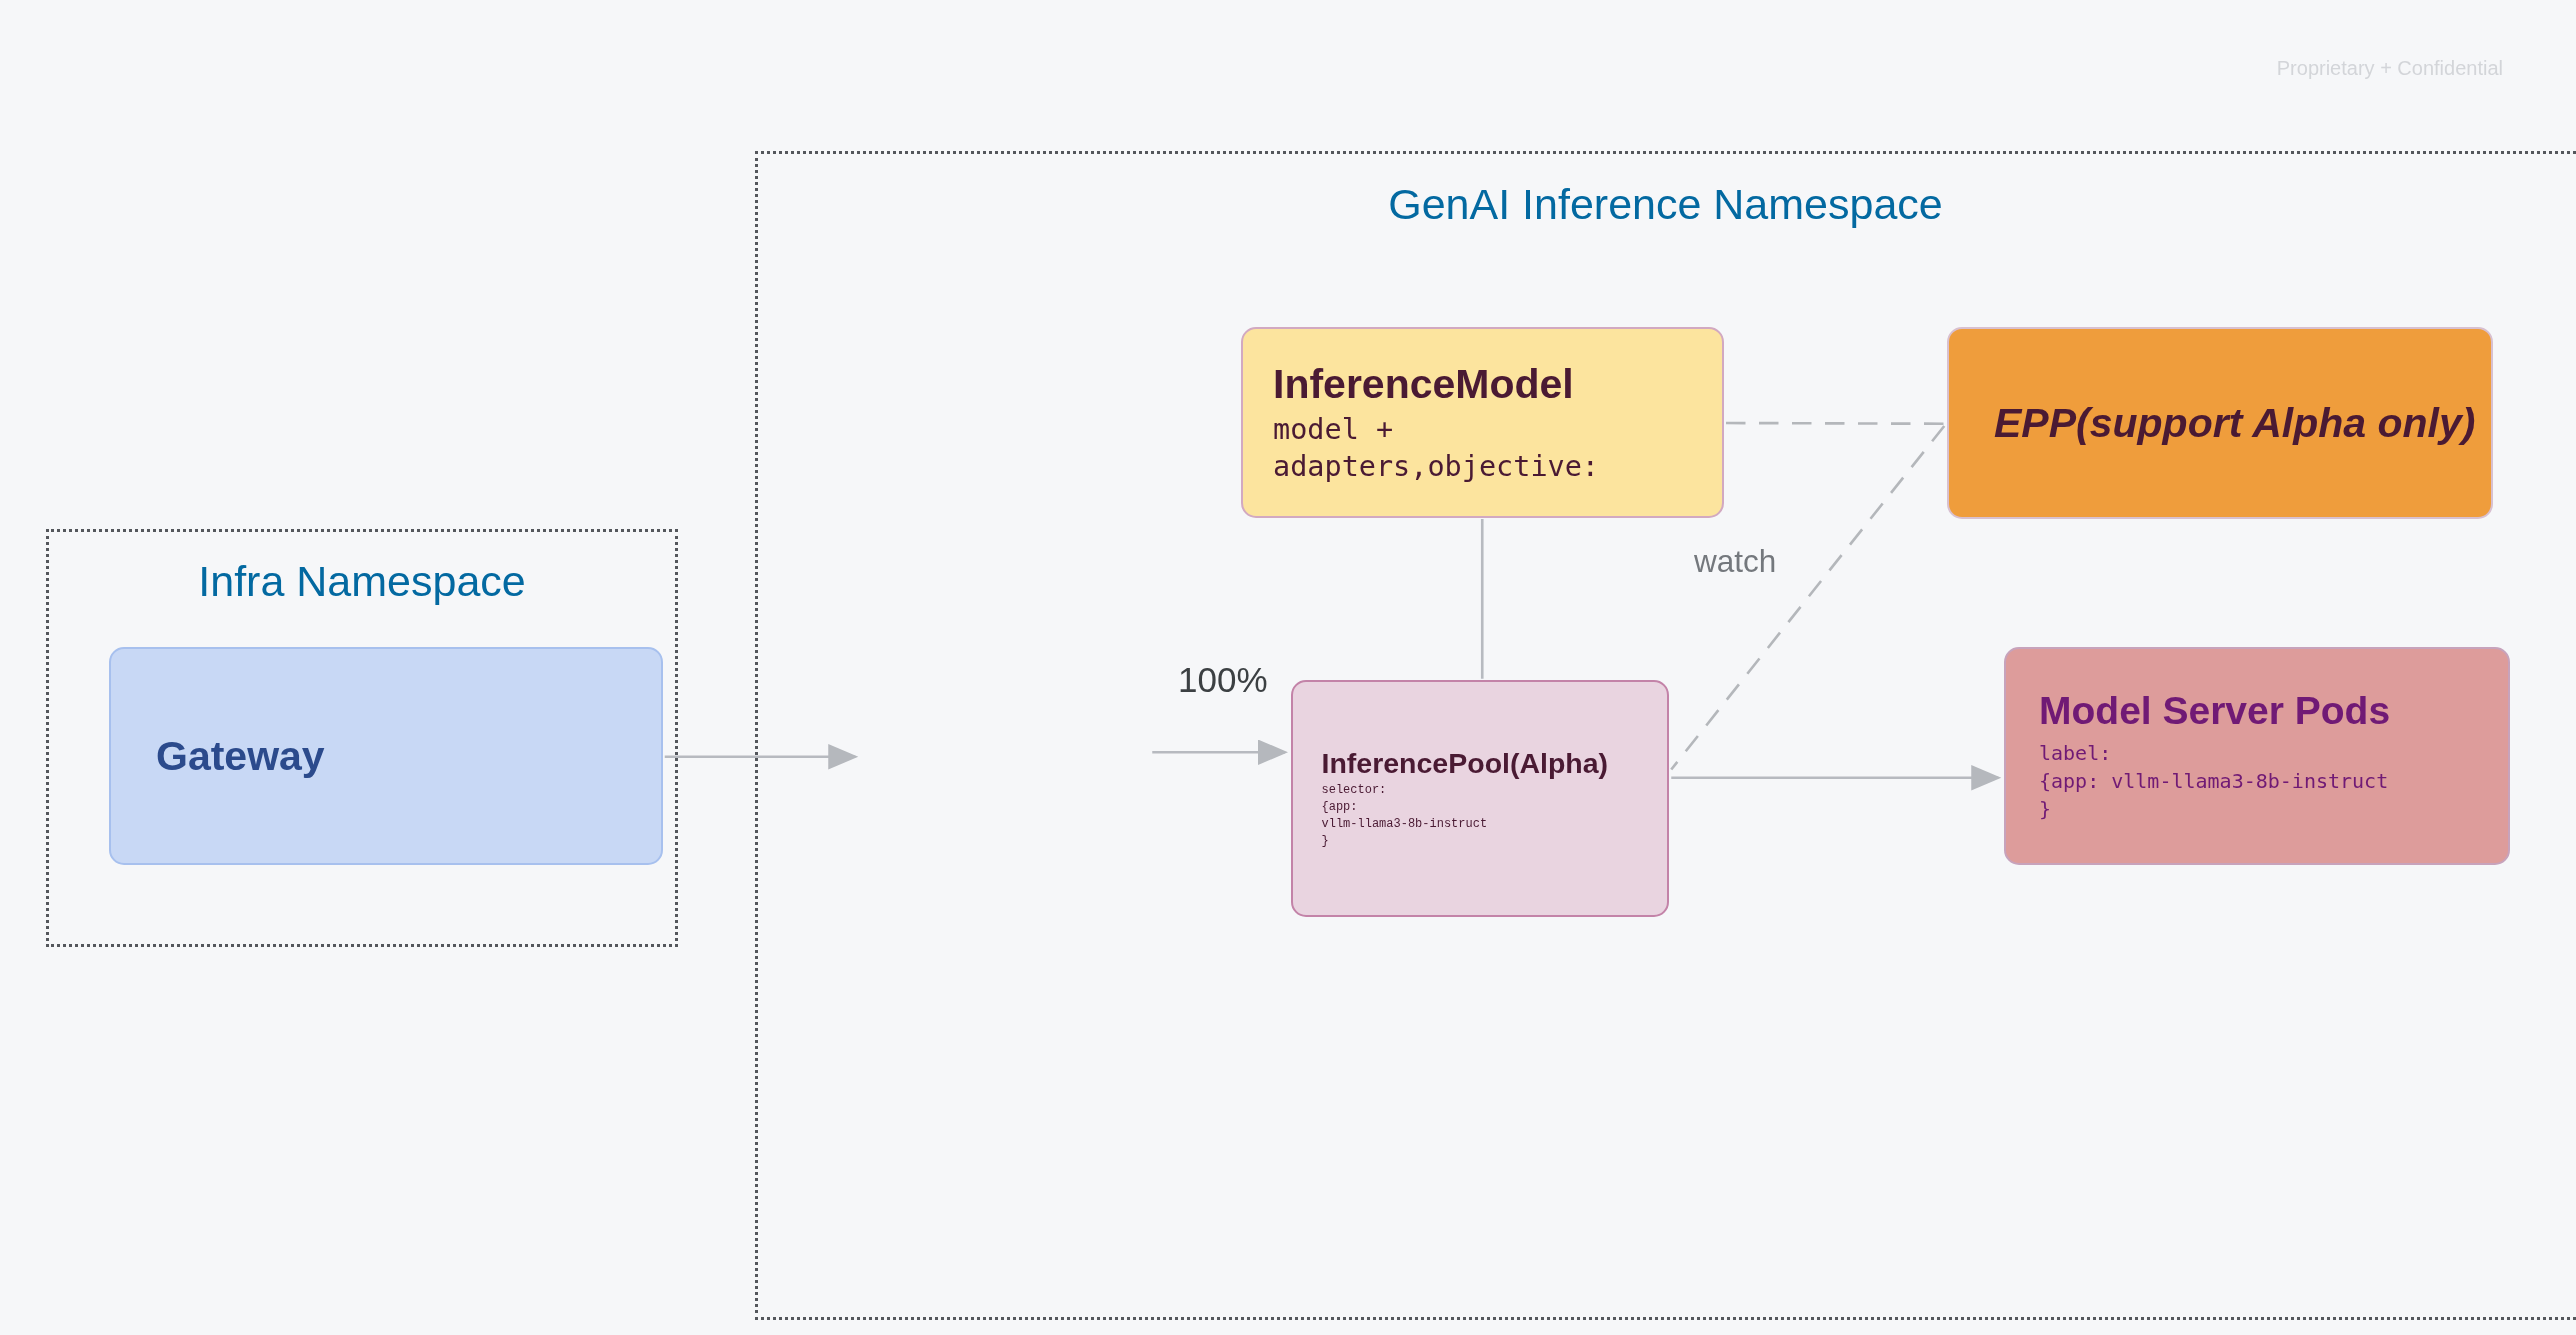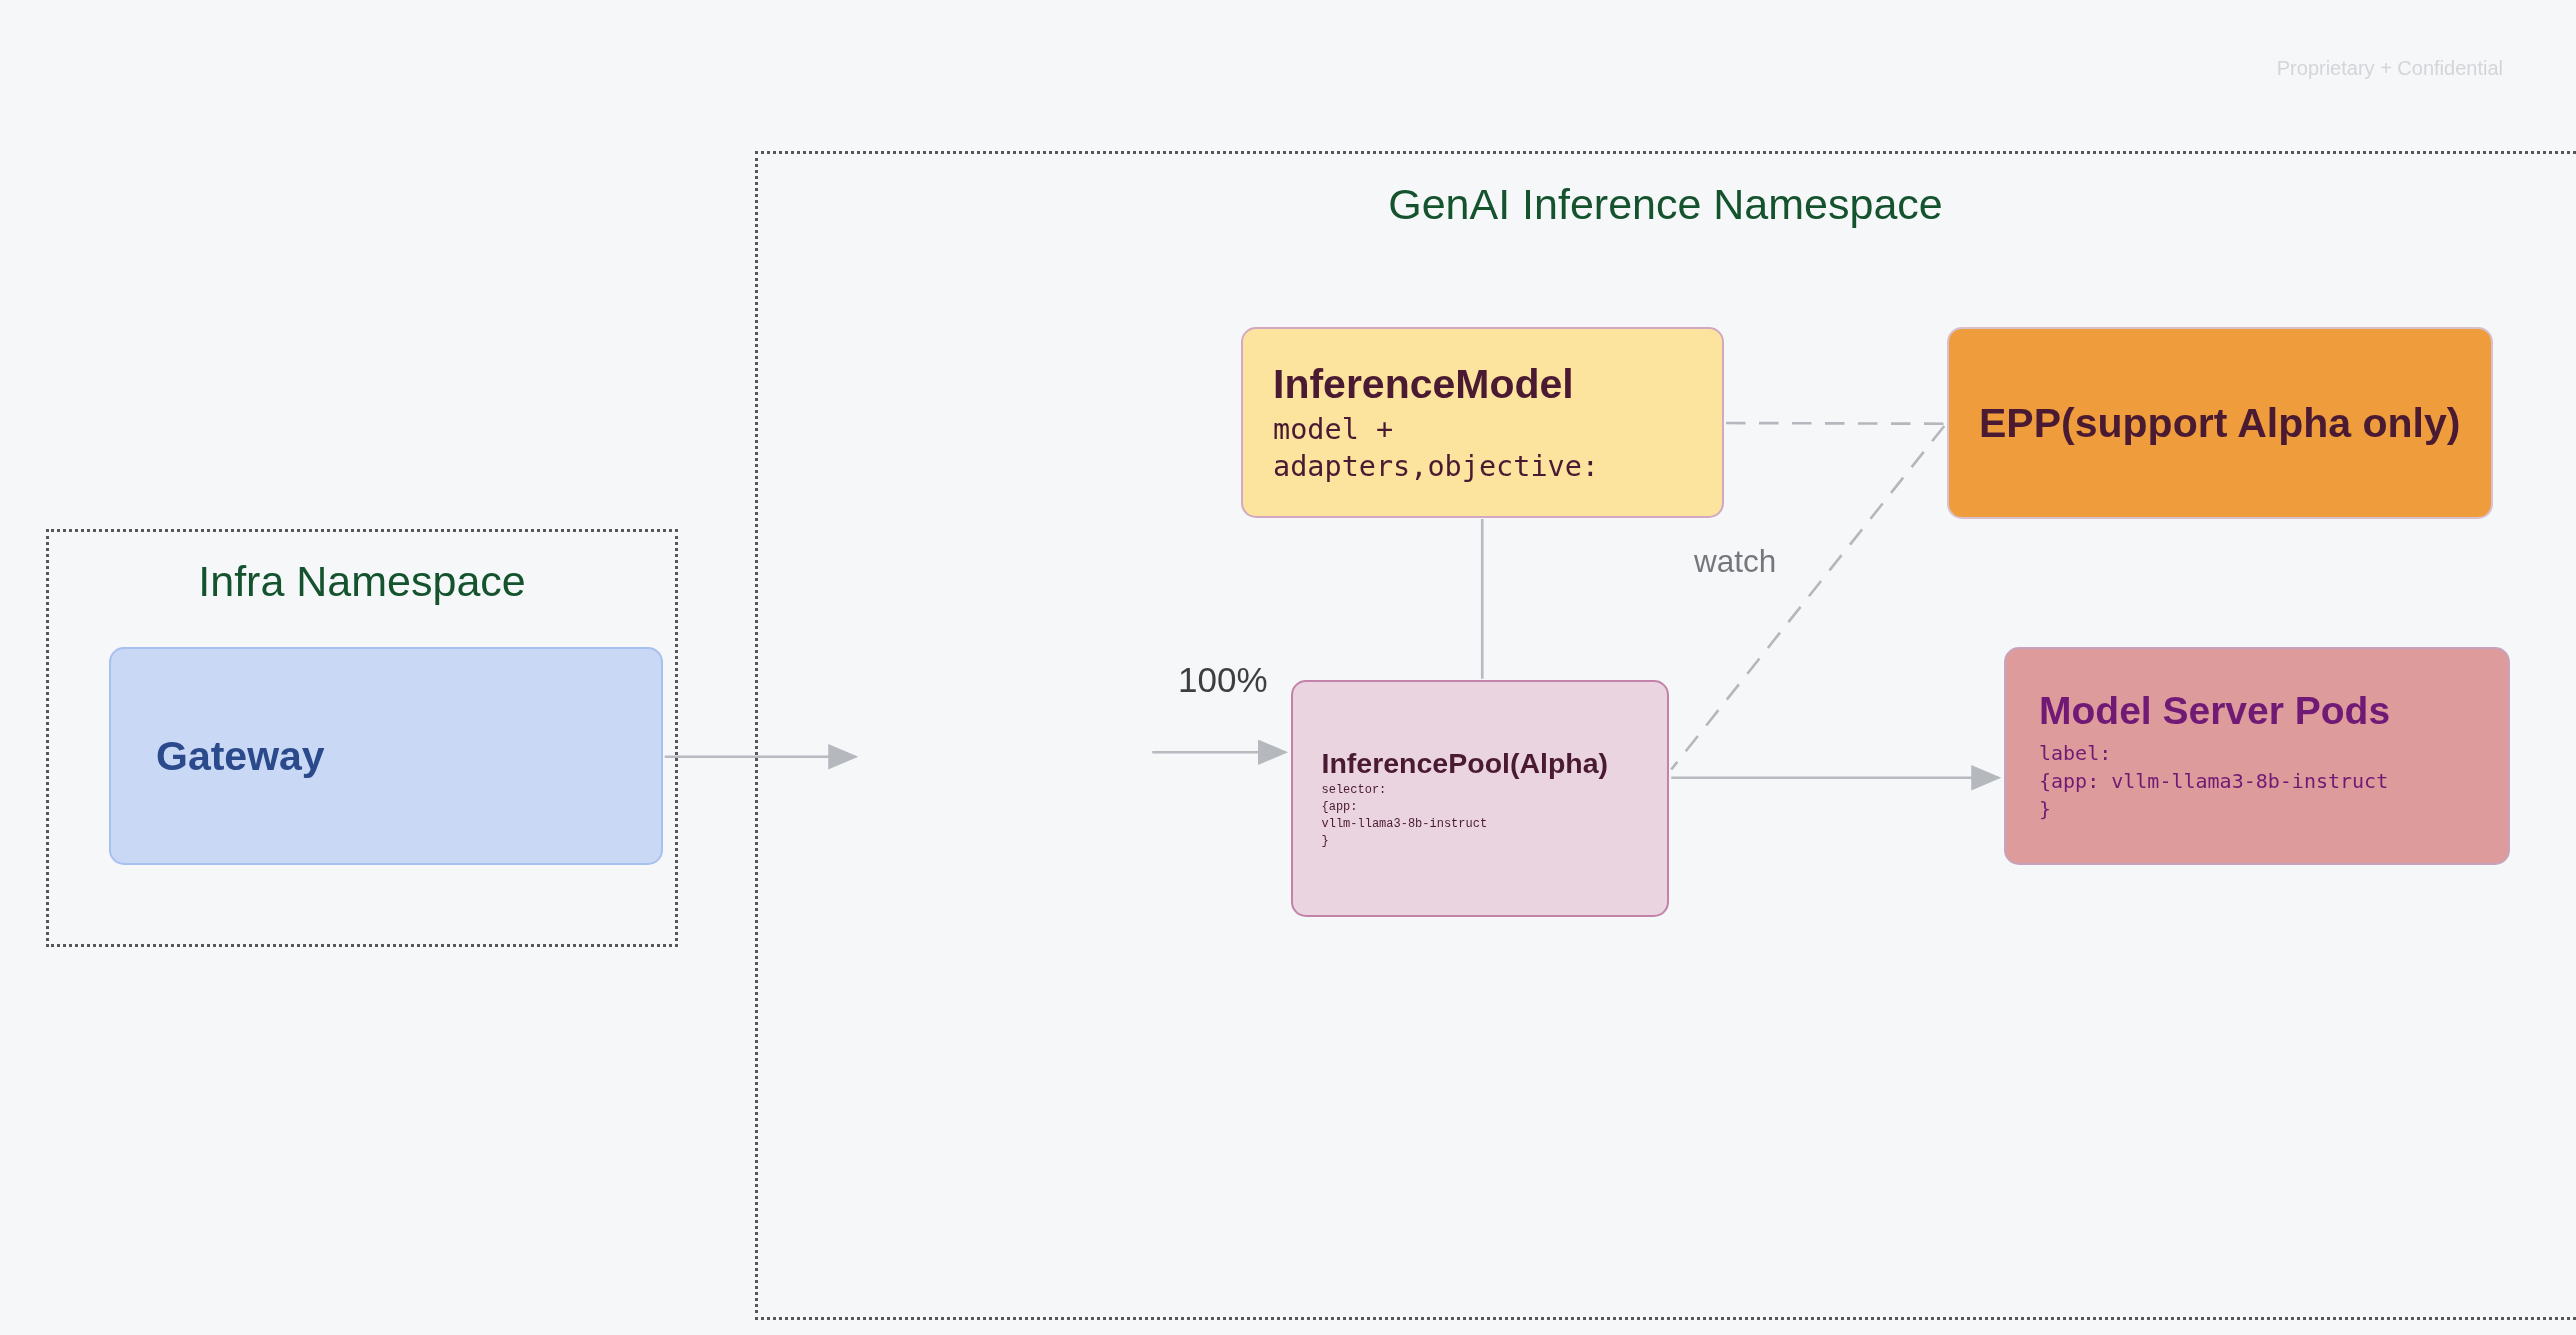--- a/index.html
+++ b/index.html
@@ -11,21 +11,21 @@
     background: #f6f7f9;
     overflow: hidden;
     font-family: "Liberation Sans", sans-serif;
   }
 
   
   .ns { position: absolute; border: 3px dotted #54575c; box-sizing: border-box; }
   .ns-genai { left: 755px; top: 151px; width: 1935px; height: 1169px; }
   .ns-infra { left: 46px;  top: 529px; width: 632px;  height: 418px; }
 
-  .ns-title { position: absolute; color: #14532d; font-size: 43px; font-weight: 400; }
+  .ns-title { position: absolute; color: #0369a1; font-size: 43px; font-weight: 400; }
   .ns-title-genai { left: 755px; top: 180px; width: 1821px; text-align: center; }
   .ns-title-infra { left: 46px;  top: 557px; width: 632px;  text-align: center; }
 
   
   svg.connectors { position: absolute; left: 0; top: 0; width: 2576px; height: 1335px; }
   .edge { stroke: #b7bac0; stroke-width: 3.5; fill: none; }
   .edge-dashed { stroke: #b4b7bb; stroke-width: 3.5; fill: none; stroke-dasharray: 26 18; }
 
   .edge-label { position: absolute; white-space: nowrap; }
   .label-weight { left: 1178px; top: 660px; font-size: 35px; color: #3c4043; }
@@ -49,21 +49,21 @@
   .node-gateway   { left: 109px;  top: 647px; width: 554px; height: 218px; padding-left: 45px; }
   .node-gateway   .node-title { font-size: 41px; }
 
   .node-httproute { left: 861px; top: 631px; width: 289px; height: 253px; align-items: center; }
   .node-httproute .node-title { font-size: 41px; }
 
   .node-inference-model { left: 1241px; top: 327px; width: 483px; height: 191px; padding-left: 30px; }
   .node-inference-model .node-title { font-size: 41px; margin-bottom: 3px; }
   .node-inference-model .code { font-size: 28.5px; line-height: 1.3; }
 
-  .node-epp { left: 1947px; top: 327px; width: 546px; height: 192px; padding-left: 30px; }
+  .node-epp { left: 1947px; top: 327px; width: 546px; height: 192px; padding-left: 45px; font-style: italic; }
   .node-epp .node-title { font-size: 41px; }
 
   .node-inference-pool { left: 1291px; top: 680px; width: 378px; height: 237px; padding-left: 28.5px; }
   .node-inference-pool .node-title { font-size: 28.5px; margin-bottom: 1.5px; }
   .node-inference-pool .code { font-size: 12px; font-family: Liberation Mono, monospace; }
 
   .node-model-server { left: 2004px; top: 647px; width: 506px; height: 218px; padding-left: 33px; }
   .node-model-server .node-title { font-size: 39px; margin-bottom: 4.5px; }
   .node-model-server .code { font-size: 20px; }
 

